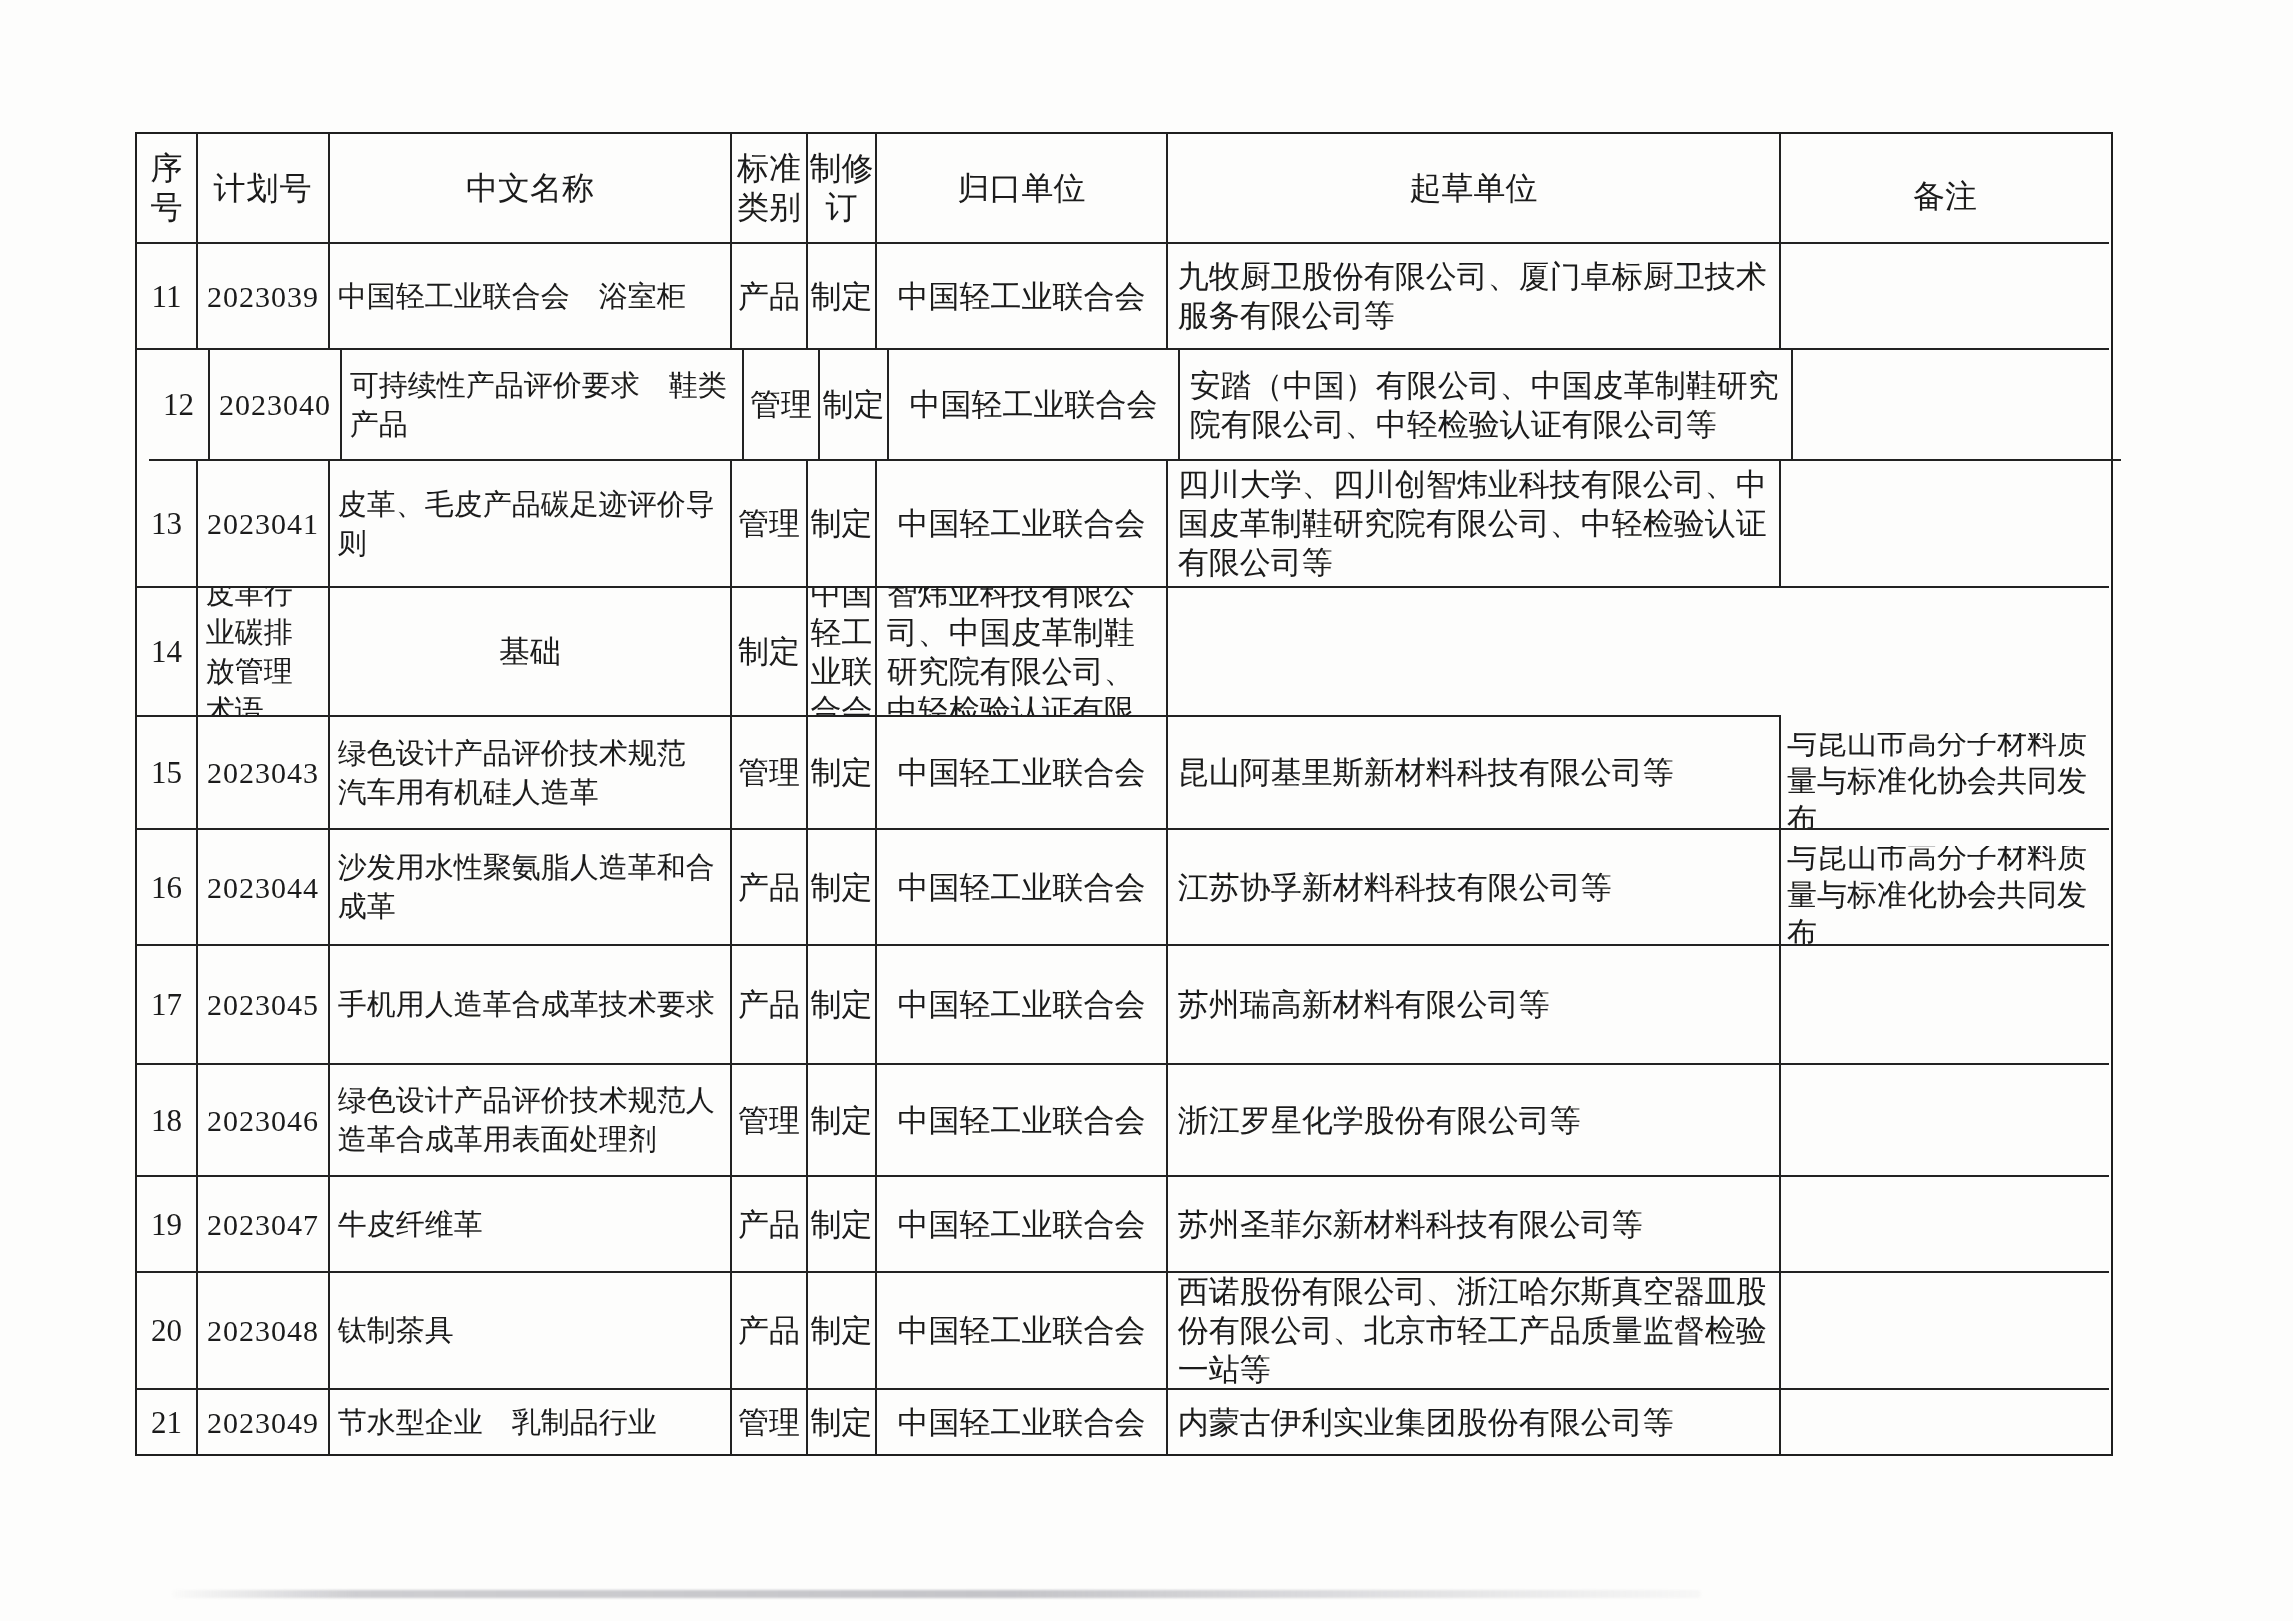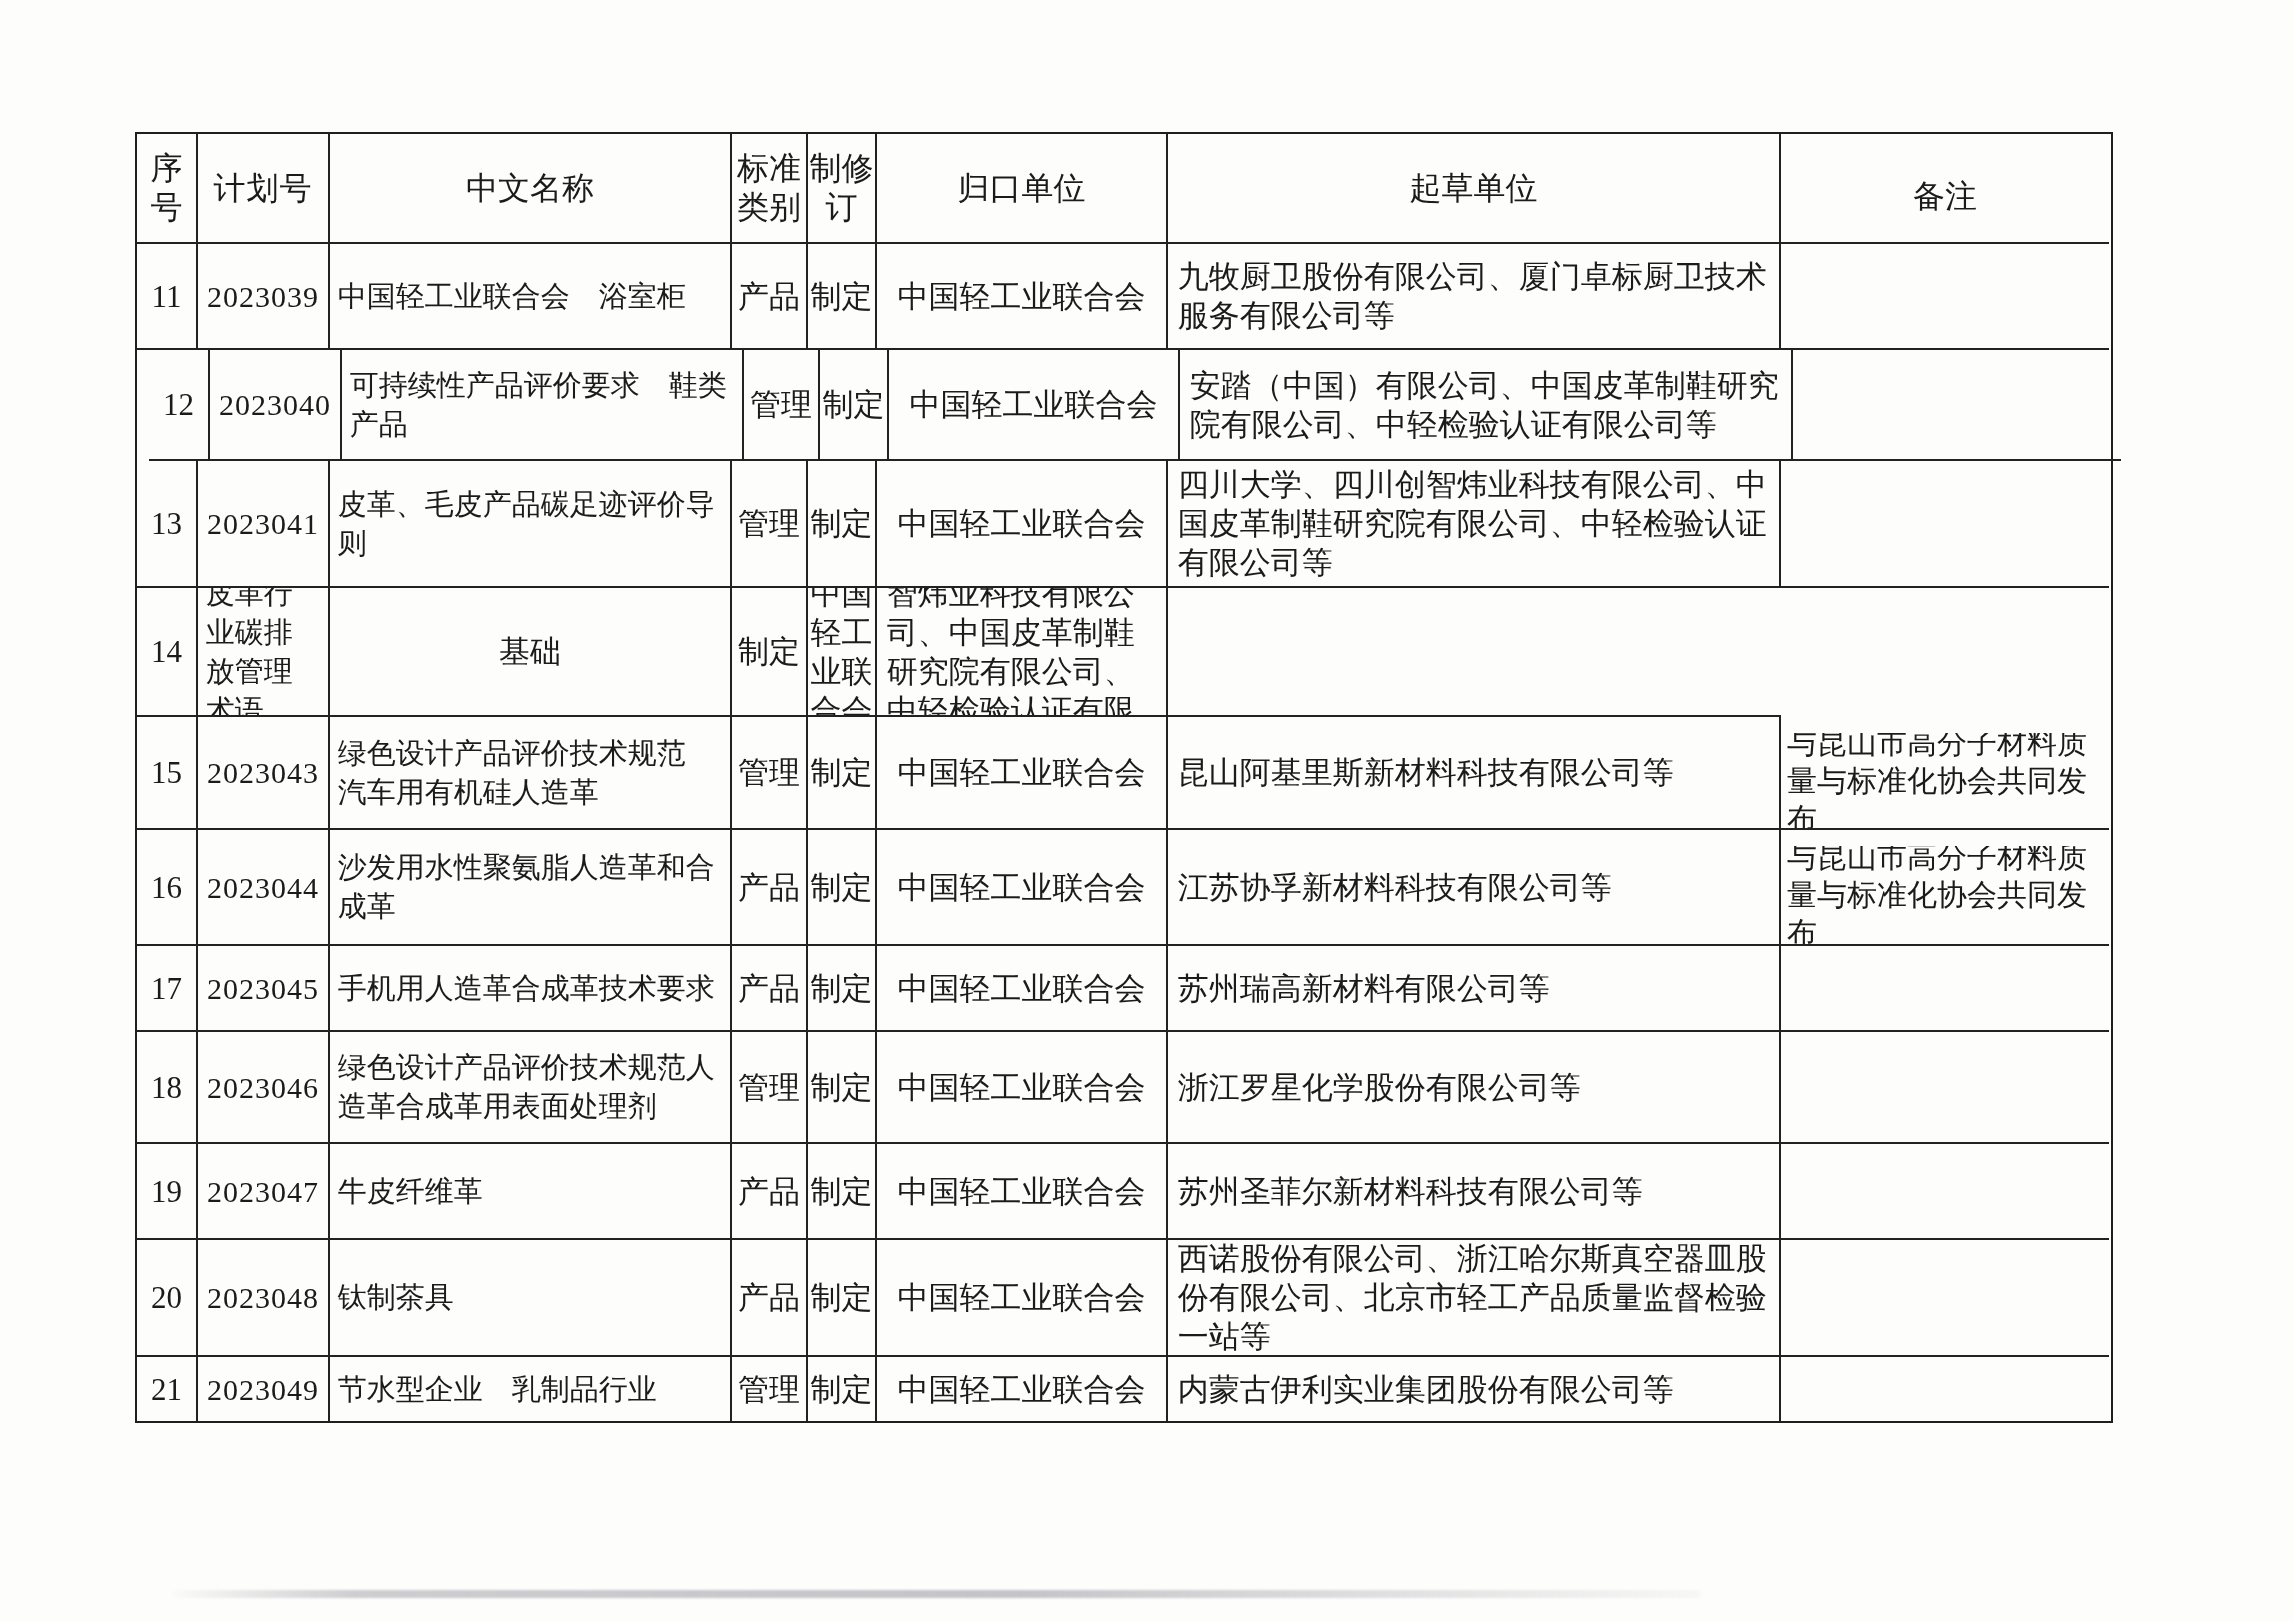--- a/index.html
+++ b/index.html
@@ -46,21 +46,21 @@
     border-bottom-width: 2.9px;
   }
 
   
   .h-r11 { height: 106px; }
   .h-r12 { height: 111px; padding-left: 12px; }
   .h-r13 { height: 127px; }
   .h-r14 { height: 129px; }
   .h-r15 { height: 113px; }
   .h-r16 { height: 116px; }
-  .h-r17 { height: 86px; border-radius: 29px; }
+  .h-r17 { height: 119px; border-radius: 29px; }
   .h-r18 { height: 112px; }
   .h-r19 { height: 96px; }
   .h-r20 { height: 117px; }
   .h-r21 { height: 64px;  }
 
   
   .c-seq, .c-plan, .c-cat, .c-rev, .c-unit { justify-content: center; text-align: center; }
   .c-name {
     justify-content: flex-start;
     text-align: left;

